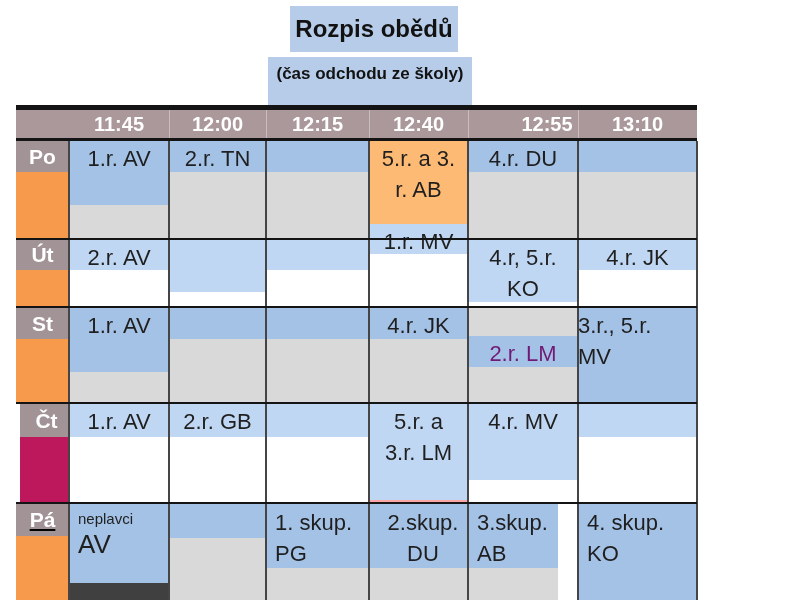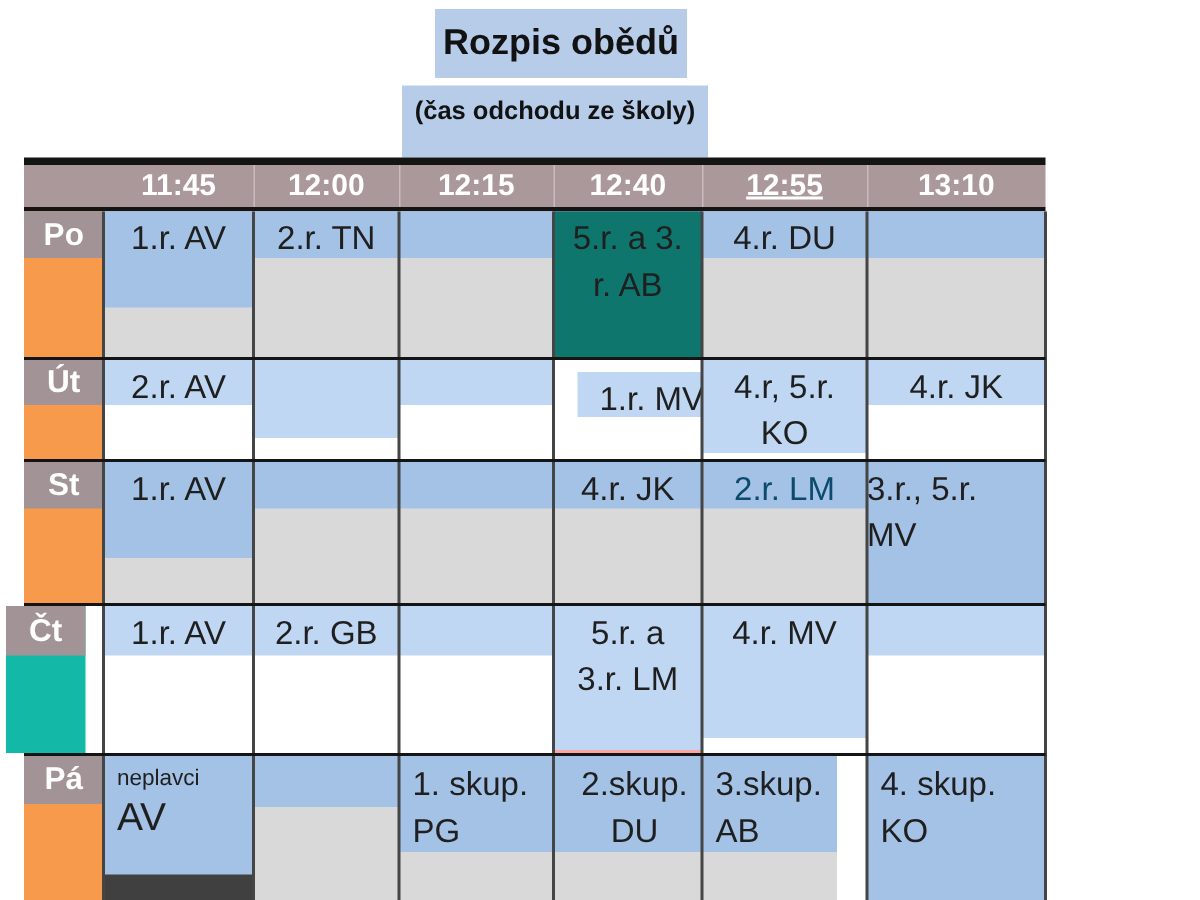--- a/index.html
+++ b/index.html
@@ -29,21 +29,21 @@
   <div id="table-root"></div>
 <div class="abs" style="left: 16px; top: 105px; width: 681px; height: 5px; background: rgb(20, 20, 20);"></div>
     <div class="abs" style="left: 16px; top: 110px; width: 681px; height: 28px; background: rgb(171, 152, 155);">
       <div class="header-cell" style="left: 53px; width: 100px;">11:45</div>
       <div class="header-cell" style="left: 153px; width: 97px;">12:00</div>
       <div class="abs" style="left: 153px; top: 0px; width: 1px; height: 28px; background: rgba(255, 255, 255, 0.35);"></div>
       <div class="header-cell" style="left: 250px; width: 103px;">12:15</div>
       <div class="abs" style="left: 250px; top: 0px; width: 1px; height: 28px; background: rgba(255, 255, 255, 0.35);"></div>
       <div class="header-cell" style="left: 353px; width: 99px;">12:40</div>
       <div class="abs" style="left: 353px; top: 0px; width: 1px; height: 28px; background: rgba(255, 255, 255, 0.35);"></div>
-      <div class="header-cell" style="left: 452px; width: 110px; text-decoration: underline;">12:55</div>
+      <div class="header-cell" style="left: 476px; width: 110px;">12:55</div>
       <div class="abs" style="left: 452px; top: 0px; width: 1px; height: 28px; background: rgba(255, 255, 255, 0.35);"></div>
       <div class="header-cell" style="left: 562px; width: 119px;">13:10</div>
       <div class="abs" style="left: 562px; top: 0px; width: 1px; height: 28px; background: rgba(255, 255, 255, 0.35);"></div>
     </div>
     <div class="abs" style="left: 16px; top: 138px; width: 681px; height: 3px; background: rgb(20, 20, 20);"></div>
     <div class="abs" style="left: 16px; top: 141px; width: 53px; height: 97px; background: rgb(247, 154, 75);">
       <div class="day-label" style="width: 100%; height: 31px; background: rgb(162, 147, 150); color: rgb(255, 255, 255);">Po</div>
     </div>
     <div class="abs" style="left: 69px; top: 141px; width: 100px; height: 97px; background: rgb(217, 217, 217);">
       <div style="width: 100%; height: 64px; background: rgb(164, 194, 230); box-sizing: border-box; color: rgb(31, 31, 31); font-size: 22px; line-height: 31px; padding-top: 2px; text-align: center;">
@@ -52,21 +52,21 @@
     </div>
     <div class="abs" style="left: 169px; top: 141px; width: 97px; height: 97px; background: rgb(217, 217, 217);">
       <div style="width: 100%; height: 31px; background: rgb(164, 194, 230); box-sizing: border-box; color: rgb(31, 31, 31); font-size: 22px; line-height: 31px; padding-top: 2px; text-align: center;">
         <div class="cell-text">2.r. TN</div>
       </div>
     </div>
     <div class="abs" style="left: 266px; top: 141px; width: 103px; height: 97px; background: rgb(217, 217, 217);">
       <div style="width: 100%; height: 31px; background: rgb(164, 194, 230); box-sizing: border-box; color: rgb(31, 31, 31); font-size: 22px; line-height: 31px; padding-top: 2px; text-align: center;"></div>
     </div>
     <div class="abs" style="left: 369px; top: 141px; width: 99px; height: 97px; background: rgb(217, 217, 217);">
-      <div style="width: 100%; height: 97px; background: #0f766e; box-sizing: border-box; color: rgb(31, 31, 31); font-size: 22px; line-height: 31px; padding-top: 2px; text-align: center;">
+      <div style="width: 100%; height: 97px; background: #fdba74; box-sizing: border-box; color: rgb(31, 31, 31); font-size: 22px; line-height: 31px; padding-top: 2px; text-align: center;">
         <div class="cell-text">5.r. a 3.</div>
         <div class="cell-text">r. AB</div>
       </div>
     </div>
     <div class="abs" style="left: 468px; top: 141px; width: 110px; height: 97px; background: rgb(217, 217, 217);">
       <div style="width: 100%; height: 31px; background: rgb(164, 194, 230); box-sizing: border-box; color: rgb(31, 31, 31); font-size: 22px; line-height: 31px; padding-top: 2px; text-align: center;">
         <div class="cell-text">4.r. DU</div>
       </div>
     </div>
     <div class="abs" style="left: 578px; top: 141px; width: 119px; height: 97px; background: rgb(217, 217, 217);">
@@ -79,21 +79,21 @@
       <div style="width: 100%; height: 30px; background: rgb(192, 215, 243); box-sizing: border-box; color: rgb(31, 31, 31); font-size: 22px; line-height: 31px; padding-top: 2px; text-align: center;">
         <div class="cell-text">2.r. AV</div>
       </div>
     </div>
     <div class="abs" style="left: 169px; top: 240px; width: 97px; height: 66px; background: rgb(255, 255, 255);">
       <div style="width: 100%; height: 52px; background: rgb(192, 215, 243); box-sizing: border-box; color: rgb(31, 31, 31); font-size: 22px; line-height: 31px; padding-top: 2px; text-align: center;"></div>
     </div>
     <div class="abs" style="left: 266px; top: 240px; width: 103px; height: 66px; background: rgb(255, 255, 255);">
       <div style="width: 100%; height: 30px; background: rgb(192, 215, 243); box-sizing: border-box; color: rgb(31, 31, 31); font-size: 22px; line-height: 31px; padding-top: 2px; text-align: center;"></div>
     </div>
-    <div class="abs" style="left: 369px; top: 248px; width: 99px; height: 46px; background: rgb(255, 255, 255); margin-left: 16px;">
+    <div class="abs" style="left: 369px; top: 224px; width: 99px; height: 46px; background: rgb(255, 255, 255);">
       <div style="width: 100%; height: 30px; background: rgb(192, 215, 243); box-sizing: border-box; color: rgb(31, 31, 31); font-size: 22px; line-height: 31px; padding-top: 2px; text-align: center;">
         <div class="cell-text">1.r. MV</div>
       </div>
     </div>
     <div class="abs" style="left: 468px; top: 240px; width: 110px; height: 66px; background: rgb(255, 255, 255);">
       <div style="width: 100%; height: 62px; background: rgb(192, 215, 243); box-sizing: border-box; color: rgb(31, 31, 31); font-size: 22px; line-height: 31px; padding-top: 2px; text-align: center;">
         <div class="cell-text">4.r, 5.r.</div>
         <div class="cell-text">KO</div>
       </div>
     </div>
@@ -115,31 +115,31 @@
     </div>
     <div class="abs" style="left: 266px; top: 308px; width: 103px; height: 94px; background: rgb(217, 217, 217);">
       <div style="width: 100%; height: 31px; background: rgb(164, 194, 230); box-sizing: border-box; color: rgb(31, 31, 31); font-size: 22px; line-height: 31px; padding-top: 2px; text-align: center;"></div>
     </div>
     <div class="abs" style="left: 369px; top: 308px; width: 99px; height: 94px; background: rgb(217, 217, 217);">
       <div style="width: 100%; height: 31px; background: rgb(164, 194, 230); box-sizing: border-box; color: rgb(31, 31, 31); font-size: 22px; line-height: 31px; padding-top: 2px; text-align: center;">
         <div class="cell-text">4.r. JK</div>
       </div>
     </div>
     <div class="abs" style="left: 468px; top: 308px; width: 110px; height: 94px; background: rgb(217, 217, 217);">
-      <div style="width: 100%; height: 31px; background: rgb(164, 194, 230); box-sizing: border-box; color: #0c4a6e; font-size: 22px; line-height: 31px; padding-top: 2px; text-align: center;">
+      <div style="width: 100%; height: 31px; background: rgb(164, 194, 230); box-sizing: border-box; color: #701a75; font-size: 22px; line-height: 31px; padding-top: 2px; text-align: center; margin-top: 28px;">
         <div class="cell-text">2.r. LM</div>
       </div>
     </div>
     <div class="abs" style="left: 578px; top: 308px; width: 119px; height: 94px; background: rgb(217, 217, 217);">
       <div style="width: 100%; height: 94px; background: rgb(164, 194, 230); box-sizing: border-box; color: rgb(31, 31, 31); font-size: 22px; line-height: 31px; padding-top: 2px; text-align: left;">
         <div class="cell-text">3.r., 5.r.</div>
         <div class="cell-text">MV</div>
       </div>
     </div>
-    <div class="abs" style="left: 4px; top: 404px; width: 53px; height: 98px; background: #14b8a6;">
+    <div class="abs" style="left: 20px; top: 404px; width: 53px; height: 98px; background: #be185d;">
       <div class="day-label" style="width: 100%; height: 33px; background: rgb(162, 147, 150); color: rgb(255, 255, 255);">Čt</div>
     </div>
     <div class="abs" style="left: 69px; top: 404px; width: 100px; height: 98px; background: rgb(255, 255, 255);">
       <div style="width: 100%; height: 33px; background: rgb(192, 215, 243); box-sizing: border-box; color: rgb(31, 31, 31); font-size: 22px; line-height: 31px; padding-top: 2px; text-align: center;">
         <div class="cell-text">1.r. AV</div>
       </div>
     </div>
     <div class="abs" style="left: 169px; top: 404px; width: 97px; height: 98px; background: rgb(255, 255, 255);">
       <div style="width: 100%; height: 33px; background: rgb(192, 215, 243); box-sizing: border-box; color: rgb(31, 31, 31); font-size: 22px; line-height: 31px; padding-top: 2px; text-align: center;">
         <div class="cell-text">2.r. GB</div>
@@ -148,28 +148,28 @@
     <div class="abs" style="left: 266px; top: 404px; width: 103px; height: 98px; background: rgb(255, 255, 255);">
       <div style="width: 100%; height: 33px; background: rgb(192, 215, 243); box-sizing: border-box; color: rgb(31, 31, 31); font-size: 22px; line-height: 31px; padding-top: 2px; text-align: center;"></div>
     </div>
     <div class="abs" style="left: 369px; top: 404px; width: 99px; height: 98px; background: #fca5a5;">
       <div style="width: 100%; height: 96px; background: rgb(192, 215, 243); box-sizing: border-box; color: rgb(31, 31, 31); font-size: 22px; line-height: 31px; padding-top: 2px; text-align: center;">
         <div class="cell-text">5.r. a</div>
         <div class="cell-text">3.r. LM</div>
       </div>
     </div>
     <div class="abs" style="left: 468px; top: 404px; width: 110px; height: 98px; background: rgb(255, 255, 255);">
-      <div style="width: 100%; height: 88px; background: rgb(192, 215, 243); box-sizing: border-box; color: rgb(31, 31, 31); font-size: 22px; line-height: 31px; padding-top: 2px; text-align: center;">
+      <div style="width: 100%; height: 76px; background: rgb(192, 215, 243); box-sizing: border-box; color: rgb(31, 31, 31); font-size: 22px; line-height: 31px; padding-top: 2px; text-align: center;">
         <div class="cell-text">4.r. MV</div>
       </div>
     </div>
     <div class="abs" style="left: 578px; top: 404px; width: 119px; height: 98px; background: rgb(255, 255, 255);">
       <div style="width: 100%; height: 33px; background: rgb(192, 215, 243); box-sizing: border-box; color: rgb(31, 31, 31); font-size: 22px; line-height: 31px; padding-top: 2px; text-align: center;"></div>
     </div>
-    <div class="abs" style="left: 16px; top: 504px; width: 53px; height: 96px; background: rgb(247, 154, 75);">
+    <div class="abs" style="left: 16px; top: 504px; width: 53px; height: 96px; background: rgb(247, 154, 75); text-decoration: underline;">
       <div class="day-label" style="width: 100%; height: 32px; background: rgb(162, 147, 150); color: rgb(255, 255, 255);">Pá</div>
     </div>
     <div class="abs" style="left: 69px; top: 504px; width: 100px; height: 96px; background: #404040;">
       <div style="width: 100%; height: 79px; background: rgb(164, 194, 230); box-sizing: border-box; color: rgb(31, 31, 31); font-size: 22px; line-height: 31px; padding-top: 3px; text-align: left; padding-left: 9px;">
         <div class="cell-text" style="font-size: 15px; line-height: 20px; padding-top: 2px;">neplavci</div>
         <div class="cell-text" style="font-size: 26px; line-height: 30px;">AV</div>
       </div>
     </div>
     <div class="abs" style="left: 169px; top: 504px; width: 97px; height: 96px; background: rgb(217, 217, 217);">
       <div style="width: 100%; height: 34px; background: rgb(164, 194, 230); box-sizing: border-box; color: rgb(31, 31, 31); font-size: 22px; line-height: 31px; padding-top: 3px; text-align: left; padding-left: 9px;"></div>

